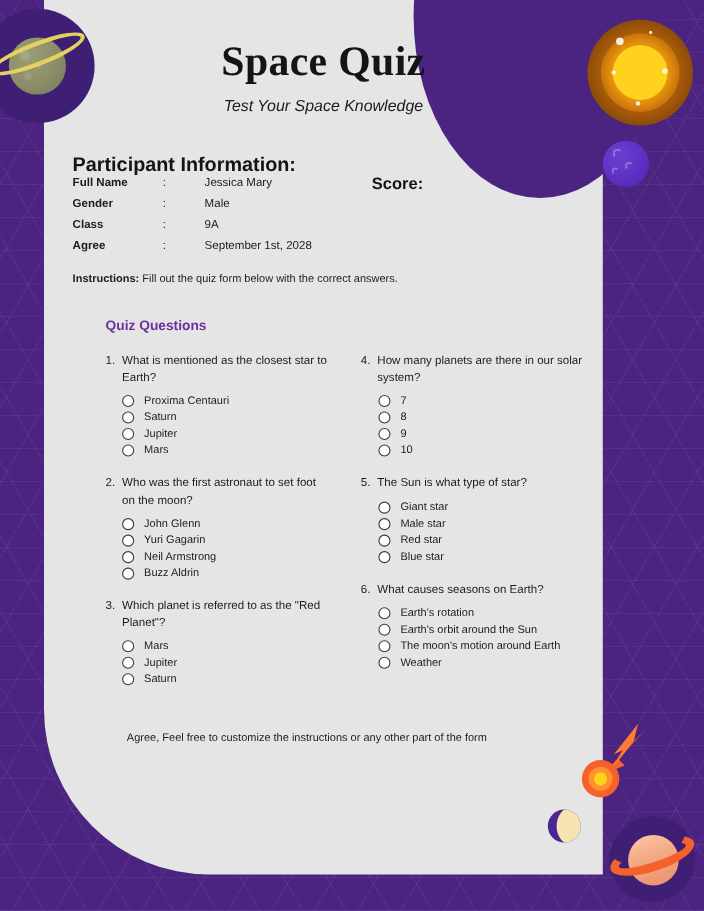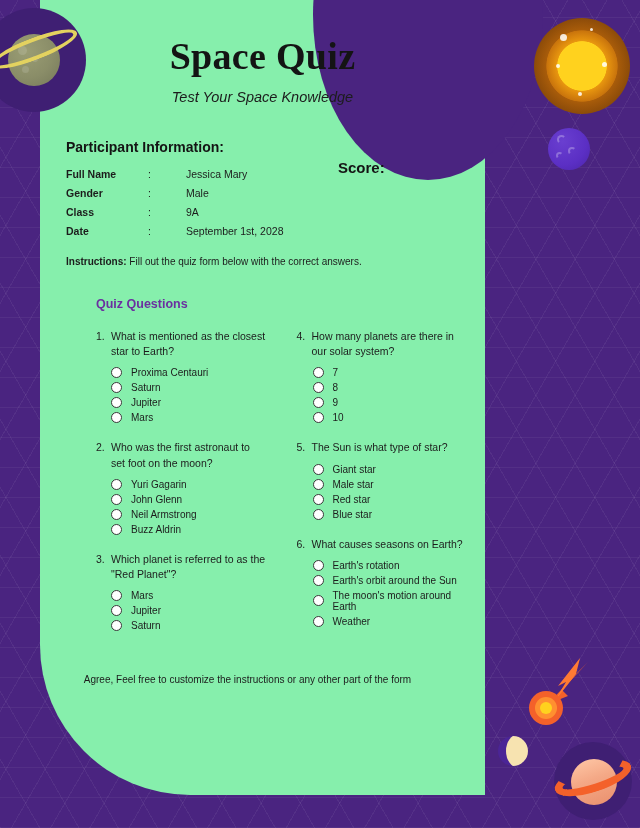--- a/index.html
+++ b/index.html
@@ -27,23 +27,23 @@
       repeating-linear-gradient(60deg, rgba(255,255,255,.055) 0 1px, transparent 1px 34px),
       repeating-linear-gradient(-60deg, rgba(255,255,255,.055) 0 1px, transparent 1px 34px),
       repeating-linear-gradient(0deg, rgba(255,255,255,.05) 0 1px, transparent 1px 30px);
   }
 
   
   .card {
     position: absolute;
     left: 40px;
     top: 0;
-    width: 445px;
+    width: 508px;
     height: 795px;
-    background: #86efac;
+    background: #e5e5e5;
     border-radius: 0 0 0 150px;
     z-index: 5;
   }
   .card::before {
     
     content: "";
     position: absolute;
     right: -58px;
     top: -150px;
     width: 230px;
@@ -73,25 +73,25 @@
     font-size: 14.5px;
     font-style: italic;
     text-align: center;
     color: #1c1c1c;
     margin-top: 11px;
   }
 
   
   .participant-wrap { padding: 0 0 0 26px; margin-top: 34px; position: relative; }
   .section-label {
-    font-size: 14px;
+    font-size: 18px;
     font-weight: bold;
     color: #141414;
   }
-  .info-table { margin-top: 13px; border-collapse: collapse; }
+  .info-table { border-collapse: collapse; }
   .info-table td {
     font-size: 10.5px;
     padding: 0 0 7px 0;
     color: #1c1c1c;
     vertical-align: top;
   }
   .info-key { font-weight: bold; width: 82px; }
   .info-colon { width: 38px; }
   .info-val { font-weight: normal; }
 
@@ -315,21 +315,21 @@
         <td class="info-key">Gender</td>
         <td class="info-colon">:</td>
         <td class="info-val">Male</td>
       </tr>
       <tr>
         <td class="info-key">Class</td>
         <td class="info-colon">:</td>
         <td class="info-val">9A</td>
       </tr>
       <tr>
-        <td class="info-key">Date</td>
+        <td class="info-key">Agree</td>
         <td class="info-colon">:</td>
         <td class="info-val">September 1st, 2028</td>
       </tr>
     </tbody>
         </table>
 
     <div class="instructions">
       <b>Instructions:</b><span> Fill out the quiz form below with the correct answers.</span>
     </div>
   </div>
@@ -363,25 +363,25 @@
             </div>
           </div>
           <div class="question">
             <div class="q-text">
               <span class="q-num">2.</span>
               <span class="q-body">Who was the first astronaut to set foot on the moon?</span>
             </div>
             <div class="options">
               <div class="option">
                 <span class="radio"></span>
+                <span class="opt-label">John Glenn</span>
+              </div>
+              <div class="option">
+                <span class="radio"></span>
                 <span class="opt-label">Yuri Gagarin</span>
-              </div>
-              <div class="option">
-                <span class="radio"></span>
-                <span class="opt-label">John Glenn</span>
               </div>
               <div class="option">
                 <span class="radio"></span>
                 <span class="opt-label">Neil Armstrong</span>
               </div>
               <div class="option">
                 <span class="radio"></span>
                 <span class="opt-label">Buzz Aldrin</span>
               </div>
             </div>

